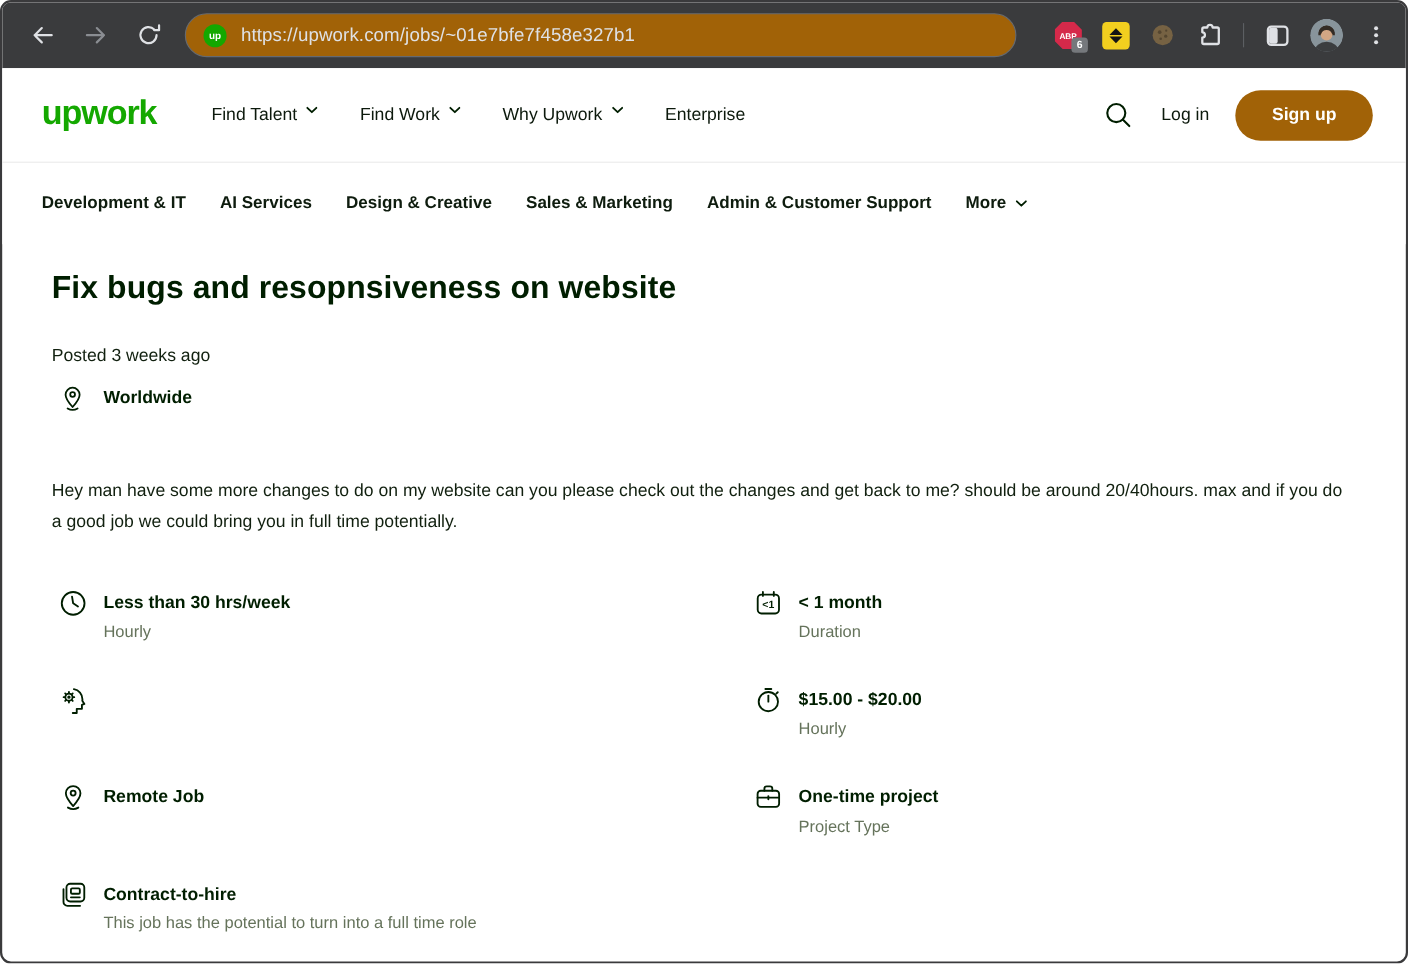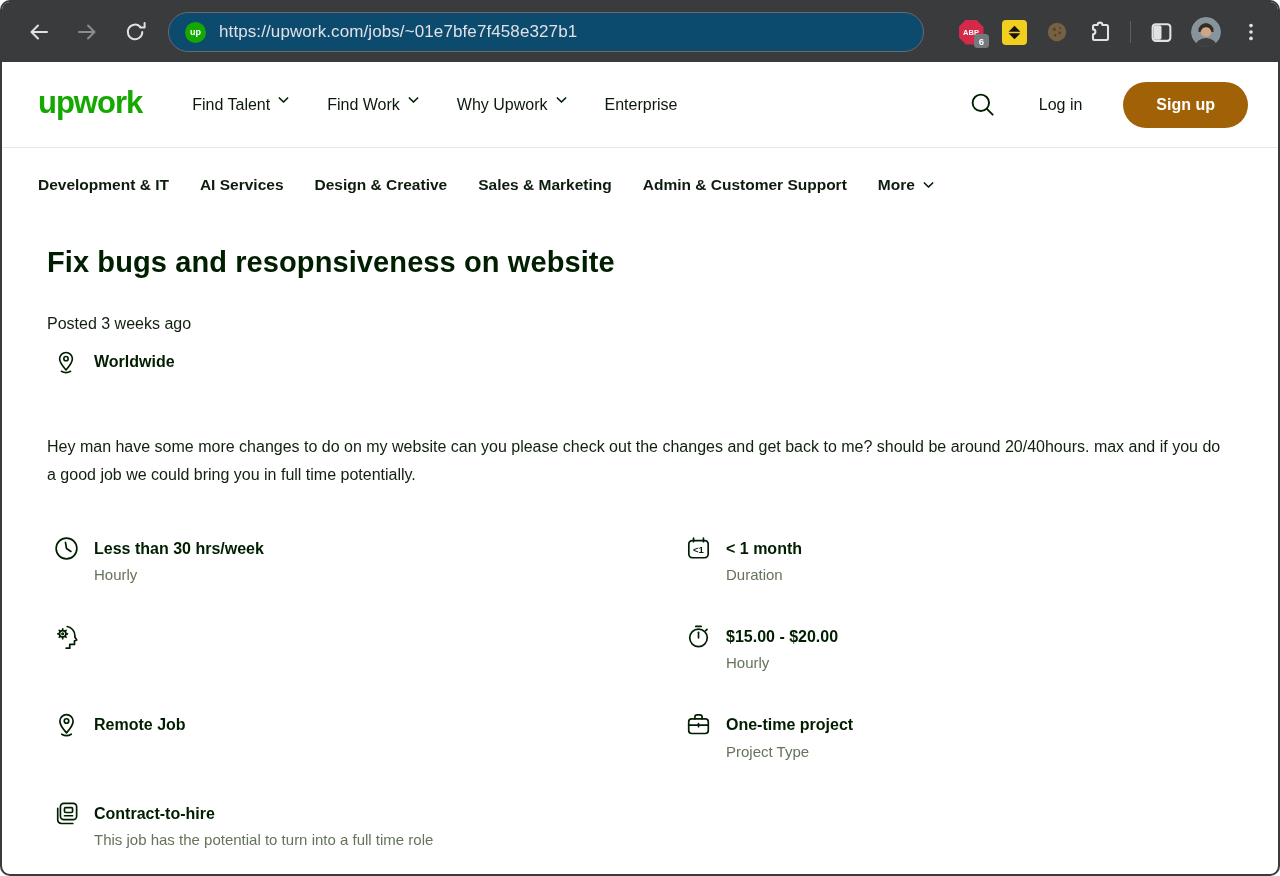--- a/index.html
+++ b/index.html
@@ -19,21 +19,21 @@
   .chrome {
     height: 60px; background: #3a3b3d;
     display: flex; align-items: center;
     padding: 0 14px 0 24px;
   }
   .chrome-btn { width: 26px; height: 26px; display: flex; align-items: center; justify-content: center; cursor: pointer; }
   .chrome-nav { display: flex; align-items: center; gap: 22px; }
   .url-bar {
     width: 756px; height: 40px; margin-left: 20px;
     border: 1px solid #676a6f; border-radius: 20px;
-    background: #0c4a6e;
+    background: #a16207;
     display: flex; align-items: center; gap: 13px; padding: 0 16px;
     cursor: text;
   }
   .favicon {
     width: 21px; height: 21px; border-radius: 50%;
     background: #14a800; color: #fff;
     font-size: 9px; font-weight: 700;
     display: flex; align-items: center; justify-content: center;
     flex: 0 0 auto;
   }
@@ -69,21 +69,21 @@
   .logo {
     color: #14a800; font-size: 31px; font-weight: 700;
     letter-spacing: -1px; line-height: 1; padding-bottom: 4px;
     margin-right: 50px; cursor: pointer;
   }
   .main-nav { display: flex; align-items: center; gap: 38px; }
   .nav-item {
     display: flex; align-items: flex-start; gap: 8px;
     font-size: 16px; font-weight: 500; color: #0c190c; cursor: pointer;
   }
-  .header-right { margin-left: auto; display: flex; align-items: center; gap: 41px; }
+  .header-right { margin-left: auto; display: flex; align-items: center; gap: 24px; }
   .login-link { font-size: 16px; font-weight: 500; color: #0c190c; cursor: pointer; }
   .signup-btn {
     background: #a16207; color: #fff;
     font-family: inherit; font-size: 16px; font-weight: 600;
     border: none; border-radius: 24px;
     padding: 14px 33px; cursor: pointer;
   }
 
   
   .category-nav {

